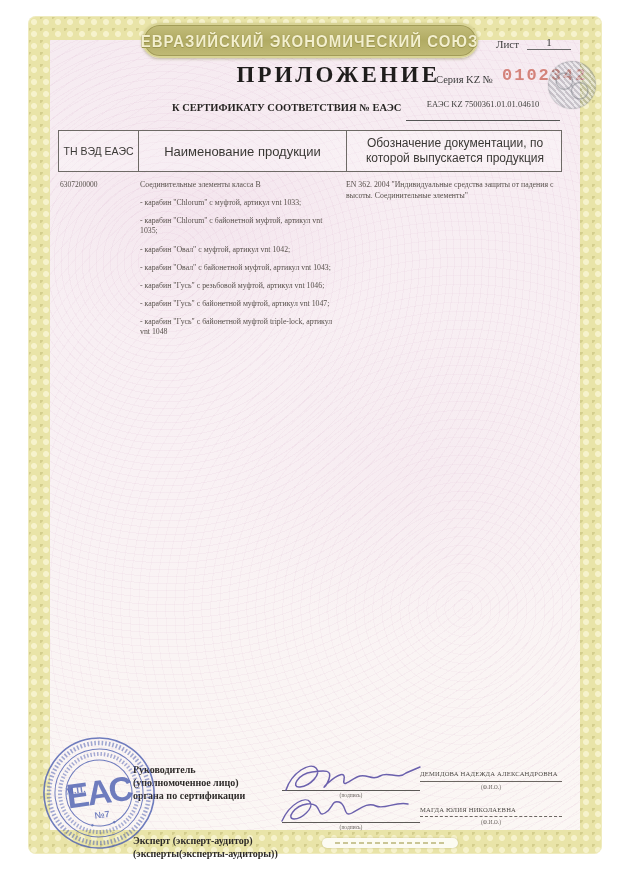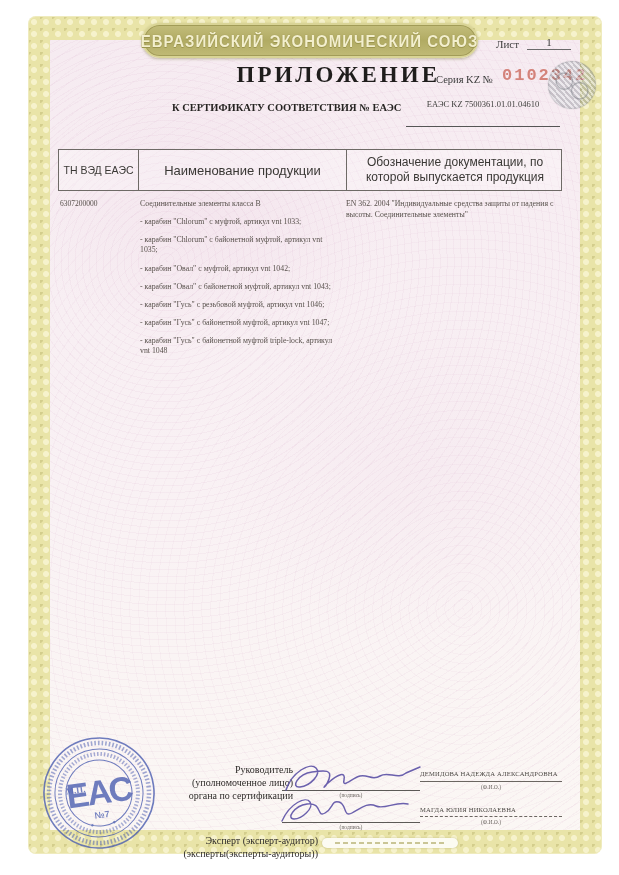--- a/index.html
+++ b/index.html
@@ -63,40 +63,40 @@
   .series-num {
     position:absolute; top:66px; left:502px; z-index:3;
     font-family:"Liberation Mono", monospace; font-size:17px; letter-spacing:2px;
     color:#d4837b; font-weight:bold;
   }
 
   .subtitle { position:absolute; top:102px; left:172px; font-size:10.5px; font-weight:bold; color:#262422; z-index:3; }
   .cert-num {
     position:absolute; top:99px; left:406px; width:154px; z-index:3;
     text-align:center; font-size:8.5px; color:#40403e;
-    border-bottom:1px solid #555; padding-bottom:17px;
+    border-bottom:1px solid #555; padding-bottom:11px;
   }
 
   
   .hologram {
     position:absolute; top:61px; left:548px; width:48px; height:48px; z-index:4;
     border-radius:50%;
     background-image:
       radial-gradient(circle at 34% 42%, transparent 7px, rgba(110,116,124,0.55) 8px, transparent 9.5px),
       radial-gradient(circle at 66% 62%, transparent 7px, rgba(110,116,124,0.55) 8px, transparent 9.5px),
       repeating-linear-gradient(48deg, rgba(122,128,136,0.40) 0 2px, rgba(228,230,233,0.65) 2px 4px);
     box-shadow:0 0 2px rgba(90,95,102,0.6) inset, 0 0 1px rgba(90,95,102,0.5);
     opacity:0.9;
   }
 
   
   .table { position:absolute; top:130px; left:58px; width:504px; z-index:3; }
   .t-head {
     display:grid; grid-template-columns:80px 208px 216px;
-    border:1.2px solid #6e6a66; background:rgba(255,255,255,0.25);margin-top:19px;
+    border:1.2px solid #6e6a66; background:rgba(255,255,255,0.25);
   }
   .t-head > div {
     padding:5px 4px; display:flex; align-items:center; justify-content:center; text-align:center;
     font-family:"Liberation Sans", sans-serif; color:#3a3835;
     border-right:1.2px solid #6e6a66;
   }
   .t-head > div:last-child { border-right:none; }
   .th-code { font-size:10.5px; }
   .th-name { font-size:13px; }
   .th-doc  { font-size:12px; line-height:1.25; }
@@ -107,21 +107,21 @@
   .name-cell p { font-size:7.8px; line-height:1.3; }
   .name-cell .intro { margin-bottom:0; }
   .name-cell .items p { margin-top:8px; }
   .doc-cell { font-size:7.8px; line-height:1.35; color:#57504b; padding-right:6px; }
 
   
   .stamp { position:absolute; left:40px; top:732px; z-index:4; transform:rotate(-8deg); opacity:0.88; }
 
   
   .sign-block { position:absolute; z-index:3; }
-  .role { font-size:10px; font-weight:normal; color:#2e2b29; line-height:1.32;text-align:right; }
+  .role { font-size:10px; font-weight:bold; color:#2e2b29; line-height:1.32; }
   .role-leader { left:133px; top:763px; width:160px; }
   .role-expert { left:133px; top:834px; width:185px; }
 
   .sig-svg { position:absolute; z-index:4; }
   .sig1 { left:278px; top:760px; }
   .sig2 { left:272px; top:793px; }
 
   .sig-line { position:absolute; width:138px; border-bottom:1px solid #5c5a57; z-index:3; }
   .sig-line1 { left:282px; top:790px; }
   .sig-line2 { left:282px; top:822px; }

